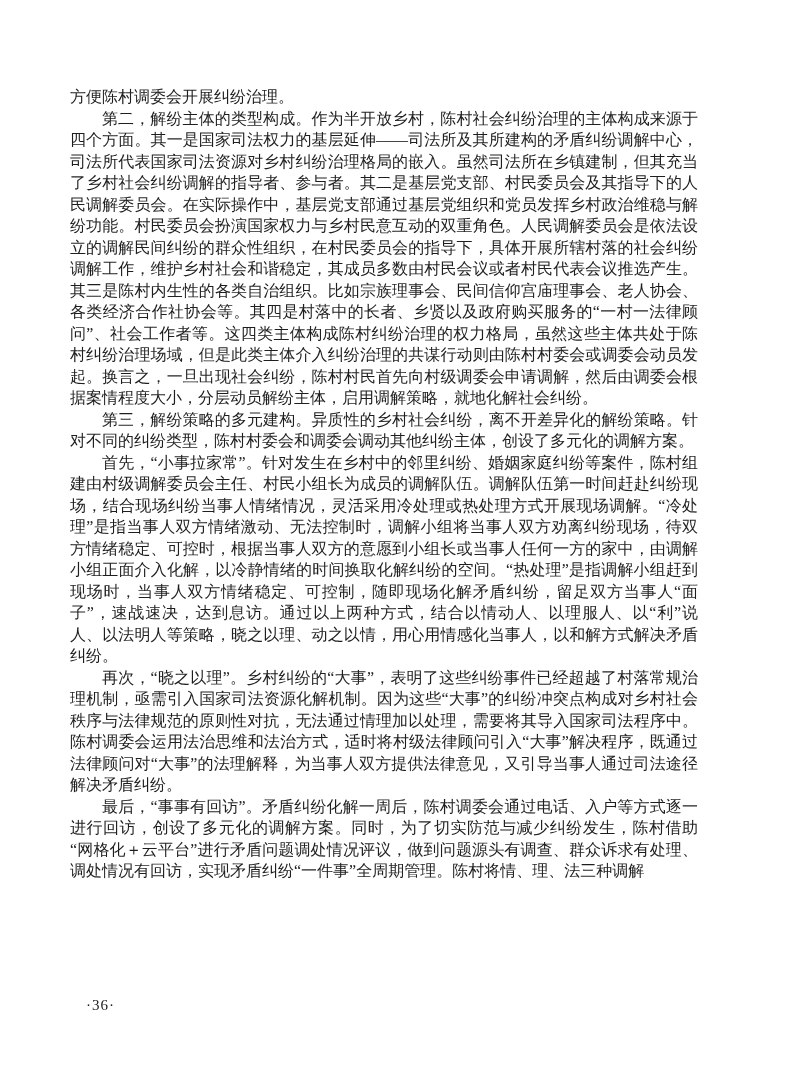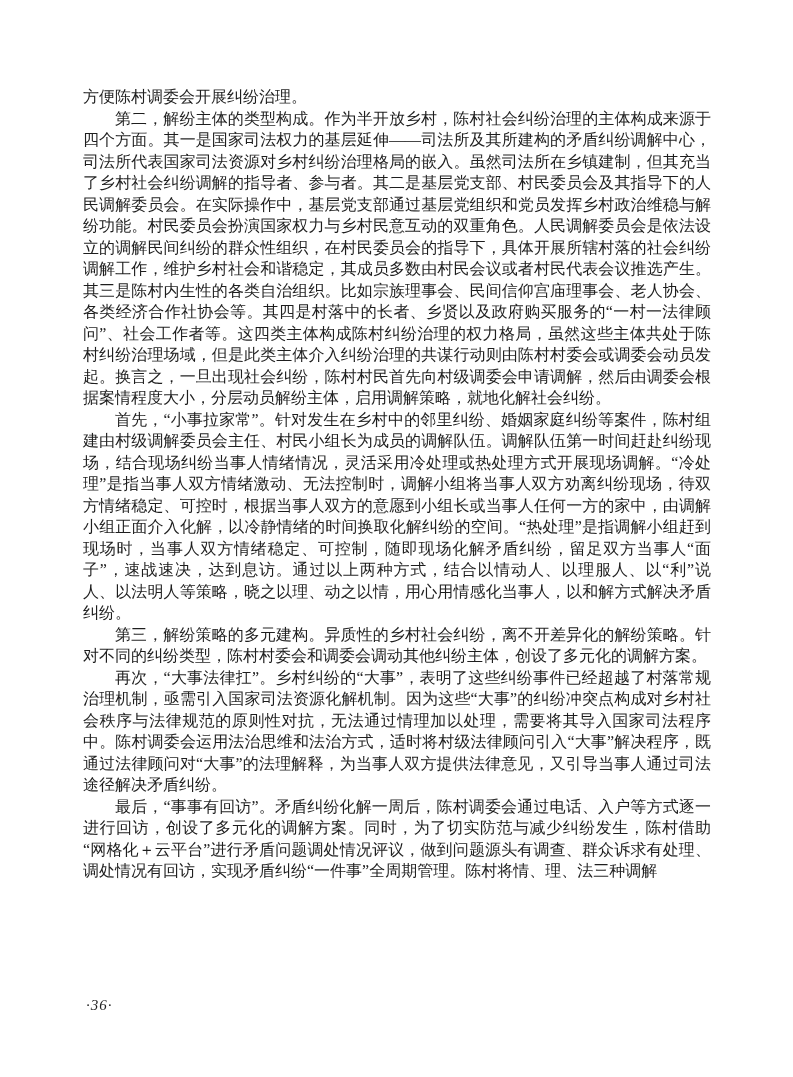--- a/index.html
+++ b/index.html
@@ -9,21 +9,21 @@
   }
   .page {
     position: relative;
     width: 793px;
     height: 1077px;
     background: #ffffff;
     overflow: hidden;
   }
   .text-block {
     position: absolute;
-    left: 83px;
+    left: 70px;
     top: 86px;
     width: 628px;
     font-family: "Liberation Serif", "DejaVu Serif", serif;
     font-size: 16px;
     line-height: 21.5px;
     color: #1e1e1e;
     text-align: justify;
     text-justify: inter-ideograph;
   }
   .para {
@@ -35,29 +35,28 @@
     text-indent: 0;
   }
   .page-number {
     position: absolute;
     left: 86px;
     top: 997px;
     font-family: "Liberation Serif", "DejaVu Serif", serif;
     font-size: 15px;
     color: #1e1e1e;
     letter-spacing: 1px;
-    font-style: italic;
   }
 </style>
 </head>
 <body>
 
 <div class="page">
   <div class="text-block">
     <p class="para no-indent">方便陈村调委会开展纠纷治理。</p>
     <p class="para">第二，解纷主体的类型构成。作为半开放乡村，陈村社会纠纷治理的主体构成来源于四个方面。其一是国家司法权力的基层延伸——司法所及其所建构的矛盾纠纷调解中心，司法所代表国家司法资源对乡村纠纷治理格局的嵌入。虽然司法所在乡镇建制，但其充当了乡村社会纠纷调解的指导者、参与者。其二是基层党支部、村民委员会及其指导下的人民调解委员会。在实际操作中，基层党支部通过基层党组织和党员发挥乡村政治维稳与解纷功能。村民委员会扮演国家权力与乡村民意互动的双重角色。人民调解委员会是依法设立的调解民间纠纷的群众性组织，在村民委员会的指导下，具体开展所辖村落的社会纠纷调解工作，维护乡村社会和谐稳定，其成员多数由村民会议或者村民代表会议推选产生。其三是陈村内生性的各类自治组织。比如宗族理事会、民间信仰宫庙理事会、老人协会、各类经济合作社协会等。其四是村落中的长者、乡贤以及政府购买服务的“一村一法律顾问”、社会工作者等。这四类主体构成陈村纠纷治理的权力格局，虽然这些主体共处于陈村纠纷治理场域，但是此类主体介入纠纷治理的共谋行动则由陈村村委会或调委会动员发起。换言之，一旦出现社会纠纷，陈村村民首先向村级调委会申请调解，然后由调委会根据案情程度大小，分层动员解纷主体，启用调解策略，就地化解社会纠纷。</p>
+    <p class="para">第三，解纷策略的多元建构。异质性的乡村社会纠纷，离不开差异化的解纷策略。针对不同的纠纷类型，陈村村委会和调委会调动其他纠纷主体，创设了多元化的调解方案。</p>
     <p class="para">首先，“小事拉家常”。针对发生在乡村中的邻里纠纷、婚姻家庭纠纷等案件，陈村组建由村级调解委员会主任、村民小组长为成员的调解队伍。调解队伍第一时间赶赴纠纷现场，结合现场纠纷当事人情绪情况，灵活采用冷处理或热处理方式开展现场调解。“冷处理”是指当事人双方情绪激动、无法控制时，调解小组将当事人双方劝离纠纷现场，待双方情绪稳定、可控时，根据当事人双方的意愿到小组长或当事人任何一方的家中，由调解小组正面介入化解，以冷静情绪的时间换取化解纠纷的空间。“热处理”是指调解小组赶到现场时，当事人双方情绪稳定、可控制，随即现场化解矛盾纠纷，留足双方当事人“面子”，速战速决，达到息访。通过以上两种方式，结合以情动人、以理服人、以“利”说人、以法明人等策略，晓之以理、动之以情，用心用情感化当事人，以和解方式解决矛盾纠纷。</p>
-    <p class="para">第三，解纷策略的多元建构。异质性的乡村社会纠纷，离不开差异化的解纷策略。针对不同的纠纷类型，陈村村委会和调委会调动其他纠纷主体，创设了多元化的调解方案。</p>
-    <p class="para">再次，“大事法律扛”。乡村纠纷的“大事”，表明了这些纠纷事件已经超越了村落常规治理机制，亟需引入国家司法资源化解机制。因为这些“大事”的纠纷冲突点构成对乡村社会秩序与法律规范的原则性对抗，无法通过情理加以处理，需要将其导入国家司法程序中。陈村调委会运用法治思维和法治方式，适时将村级法律顾问引入“大事”解决程序，既通过法律顾问对“大事”的法理解释，为当事人双方提供法律意见，又引导当事人通过司法途径解决矛盾纠纷。</p>
+    <p class="para">再次，“晓之以理”。乡村纠纷的“大事”，表明了这些纠纷事件已经超越了村落常规治理机制，亟需引入国家司法资源化解机制。因为这些“大事”的纠纷冲突点构成对乡村社会秩序与法律规范的原则性对抗，无法通过情理加以处理，需要将其导入国家司法程序中。陈村调委会运用法治思维和法治方式，适时将村级法律顾问引入“大事”解决程序，既通过法律顾问对“大事”的法理解释，为当事人双方提供法律意见，又引导当事人通过司法途径解决矛盾纠纷。</p>
     <p class="para">最后，“事事有回访”。矛盾纠纷化解一周后，陈村调委会通过电话、入户等方式逐一进行回访，创设了多元化的调解方案。同时，为了切实防范与减少纠纷发生，陈村借助“网格化＋云平台”进行矛盾问题调处情况评议，做到问题源头有调查、群众诉求有处理、调处情况有回访，实现矛盾纠纷“一件事”全周期管理。陈村将情、理、法三种调解</p>
   </div>
   <div class="page-number">·36·</div>
 </div>
 
 </body></html>

